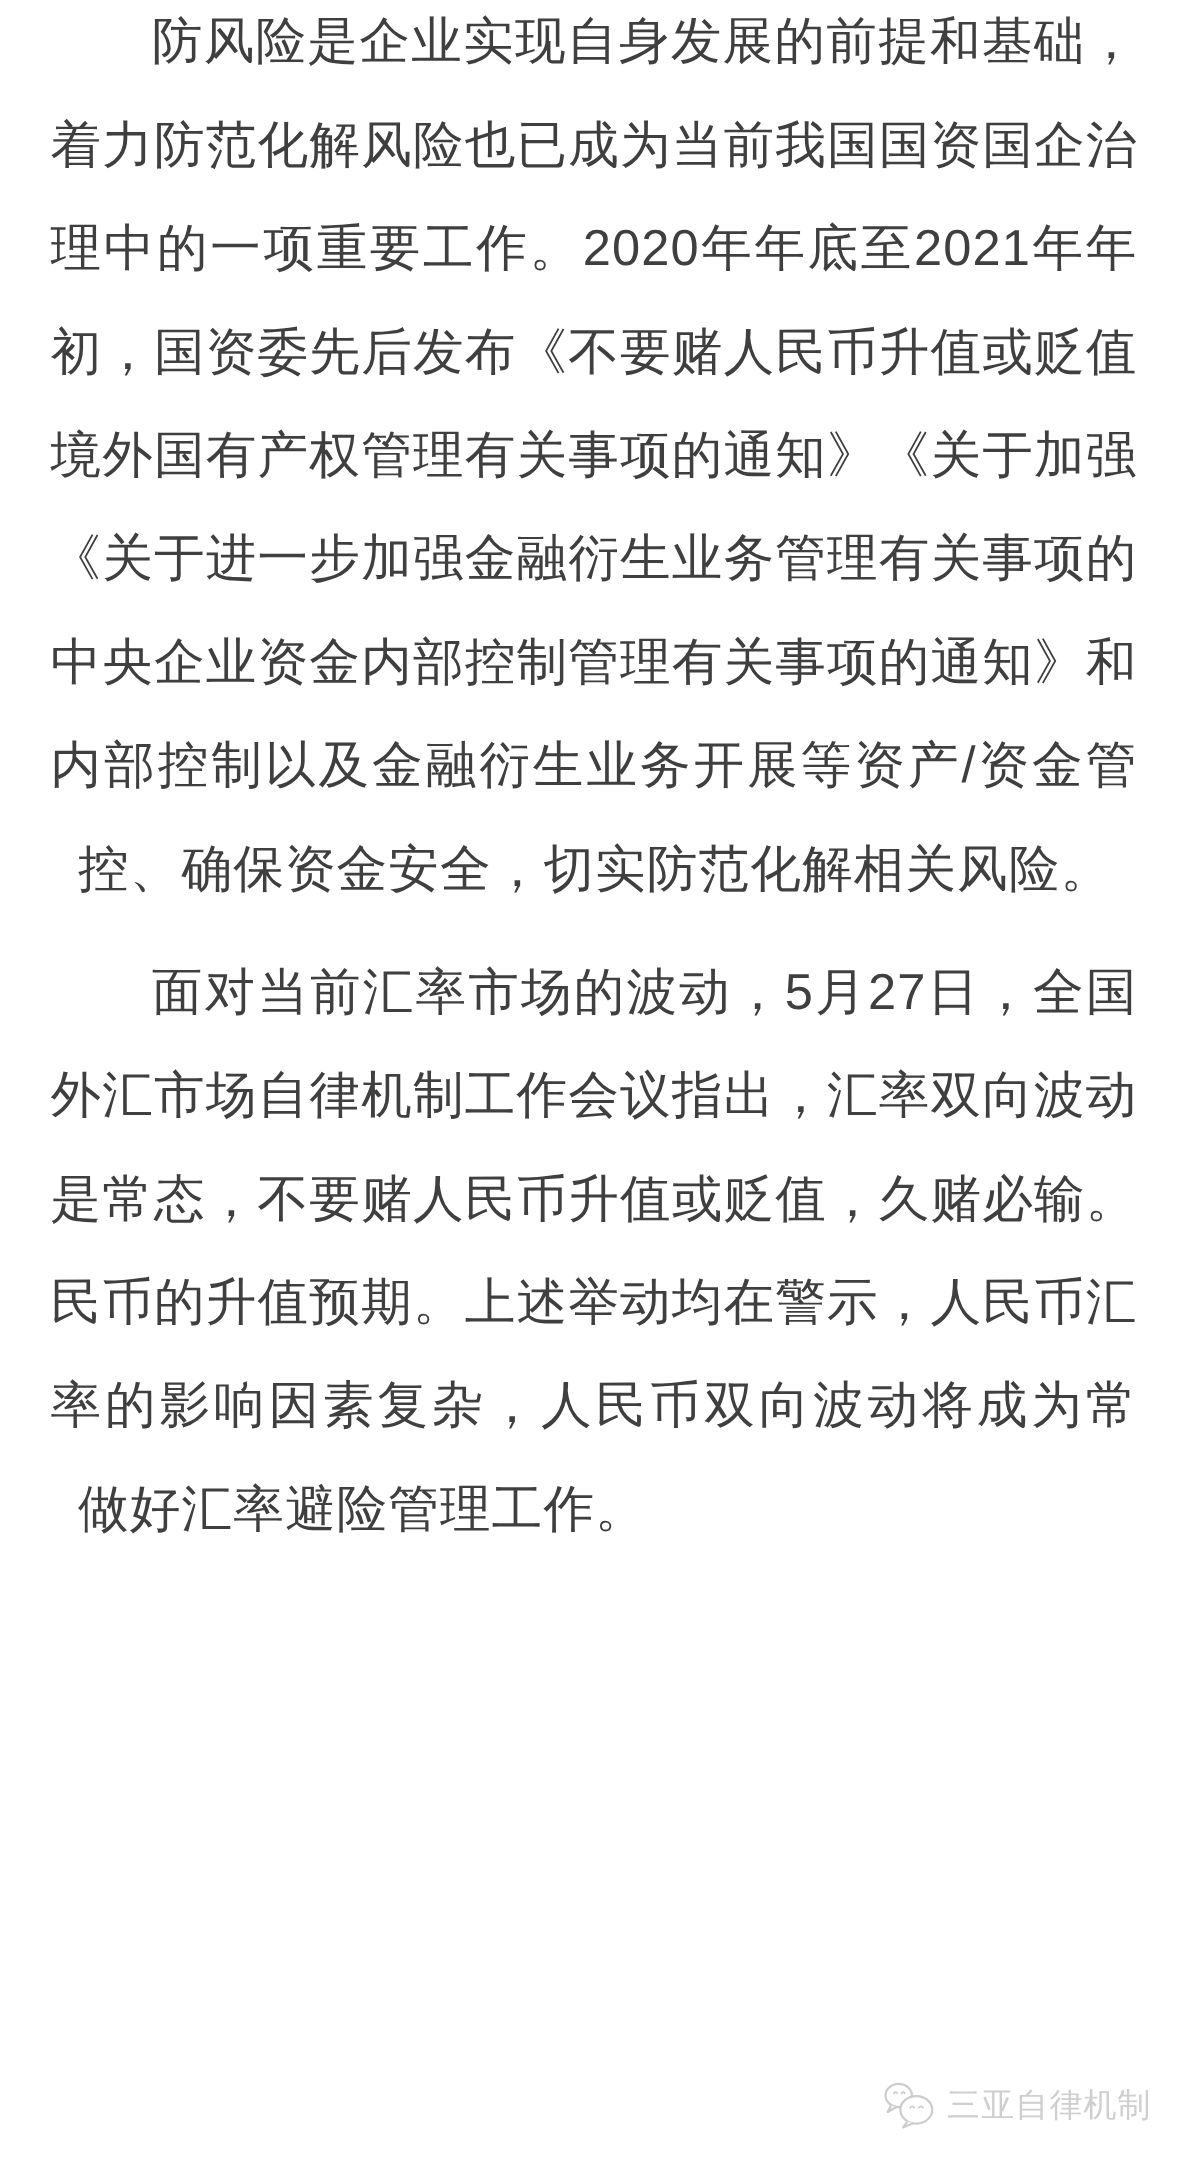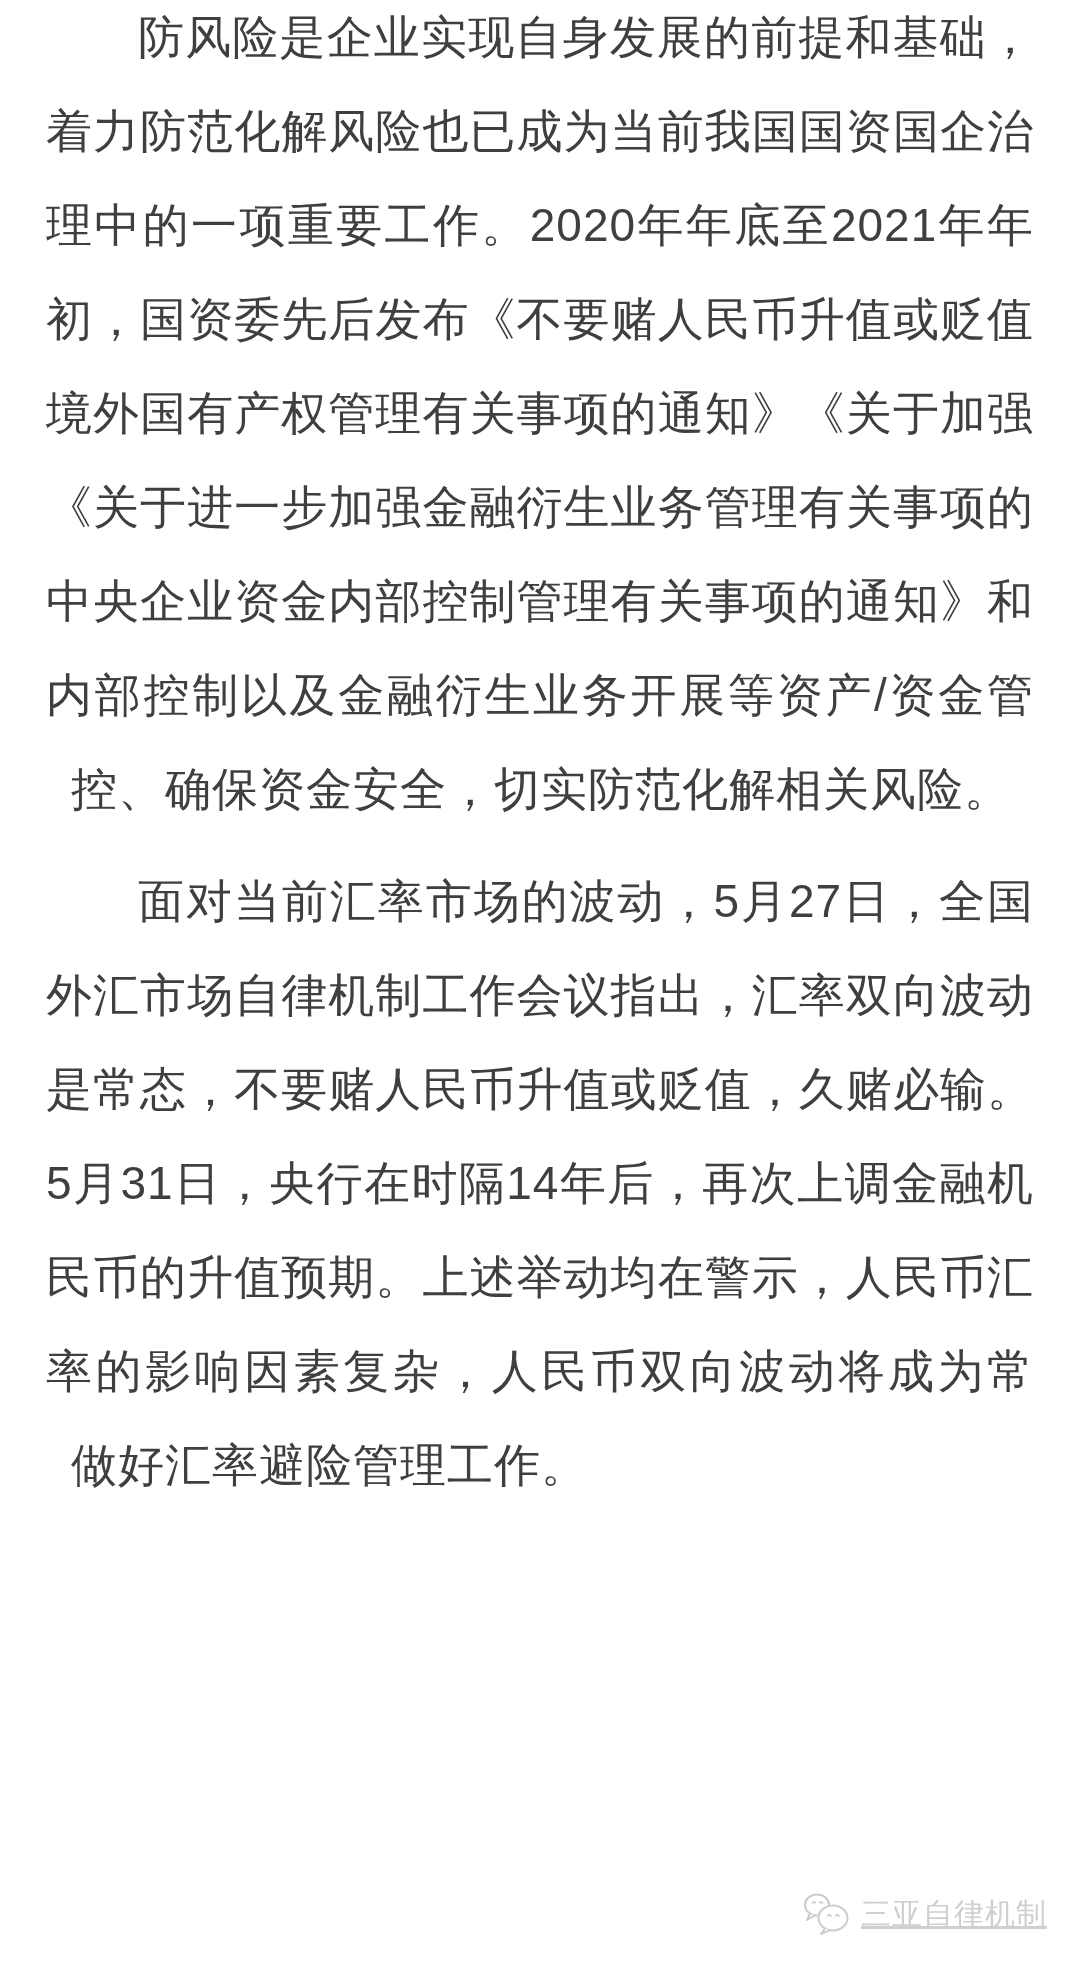--- a/index.html
+++ b/index.html
@@ -59,29 +59,28 @@
     <div class="line">《关于进一步加强金融衍生业务管理有关事项的</div>
     <div class="line">中央企业资金内部控制管理有关事项的通知》和</div>
     <div class="line">内部控制以及金融衍生业务开展等资产/资金管</div>
     <div class="line para-end">控、确保资金安全，切实防范化解相关风险。</div>
   </div>
 
   <div class="para">
     <div class="line indented">面对当前汇率市场的波动，5月27日，全国</div>
     <div class="line">外汇市场自律机制工作会议指出，汇率双向波动</div>
     <div class="line">是常态，不要赌人民币升值或贬值，久赌必输。</div>
-    <div class="line">5月31日，央行在时隔14年后，再次上调金融机</div>
     <div class="line">民币的升值预期。上述举动均在警示，人民币汇</div>
     <div class="line">率的影响因素复杂，人民币双向波动将成为常</div>
     <div class="line para-end">做好汇率避险管理工作。</div>
   </div>
 
 </div>
 
-<div class="watermark" style="color: rgb(207, 207, 207); text-decoration: underline;">
+<div class="watermark" style="color: rgb(207, 207, 207);">
   <span>
     <svg width="48" height="44" viewBox="0 0 48 44" fill="none" xmlns="http://www.w3.org/2000/svg">
 
       <ellipse cx="14" cy="13" rx="12" ry="10.5" stroke="#cccccc" stroke-width="2" fill="#ffffff"></ellipse>
       <path d="M7 22 L4 28 L12 23.5" stroke="#cccccc" stroke-width="2" fill="#ffffff" stroke-linejoin="round"></path>
       <path d="M9.5 11 q1.5 -2 3 0" stroke="#cccccc" stroke-width="1.6" fill="none" stroke-linecap="round"></path>
       <path d="M16.5 11 q1.5 -2 3 0" stroke="#cccccc" stroke-width="1.6" fill="none" stroke-linecap="round"></path>
 
       <ellipse cx="30" cy="26" rx="14.5" ry="12.5" stroke="#cccccc" stroke-width="2" fill="#ffffff"></ellipse>
       <path d="M22 36.5 L18 42 L27 38.2" stroke="#cccccc" stroke-width="2" fill="#ffffff" stroke-linejoin="round"></path>

